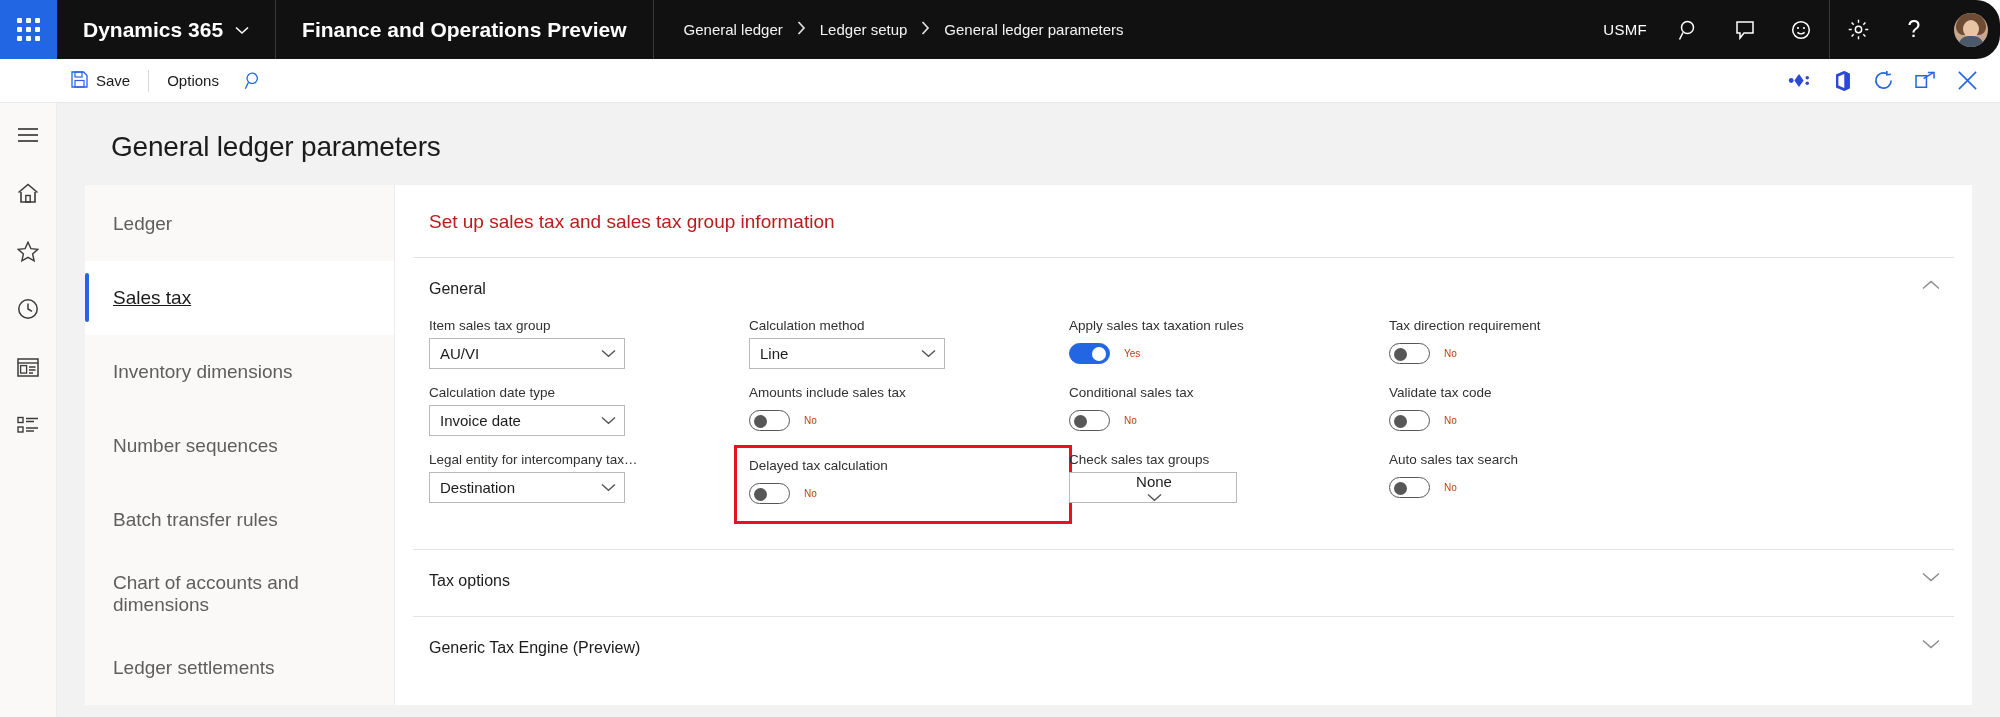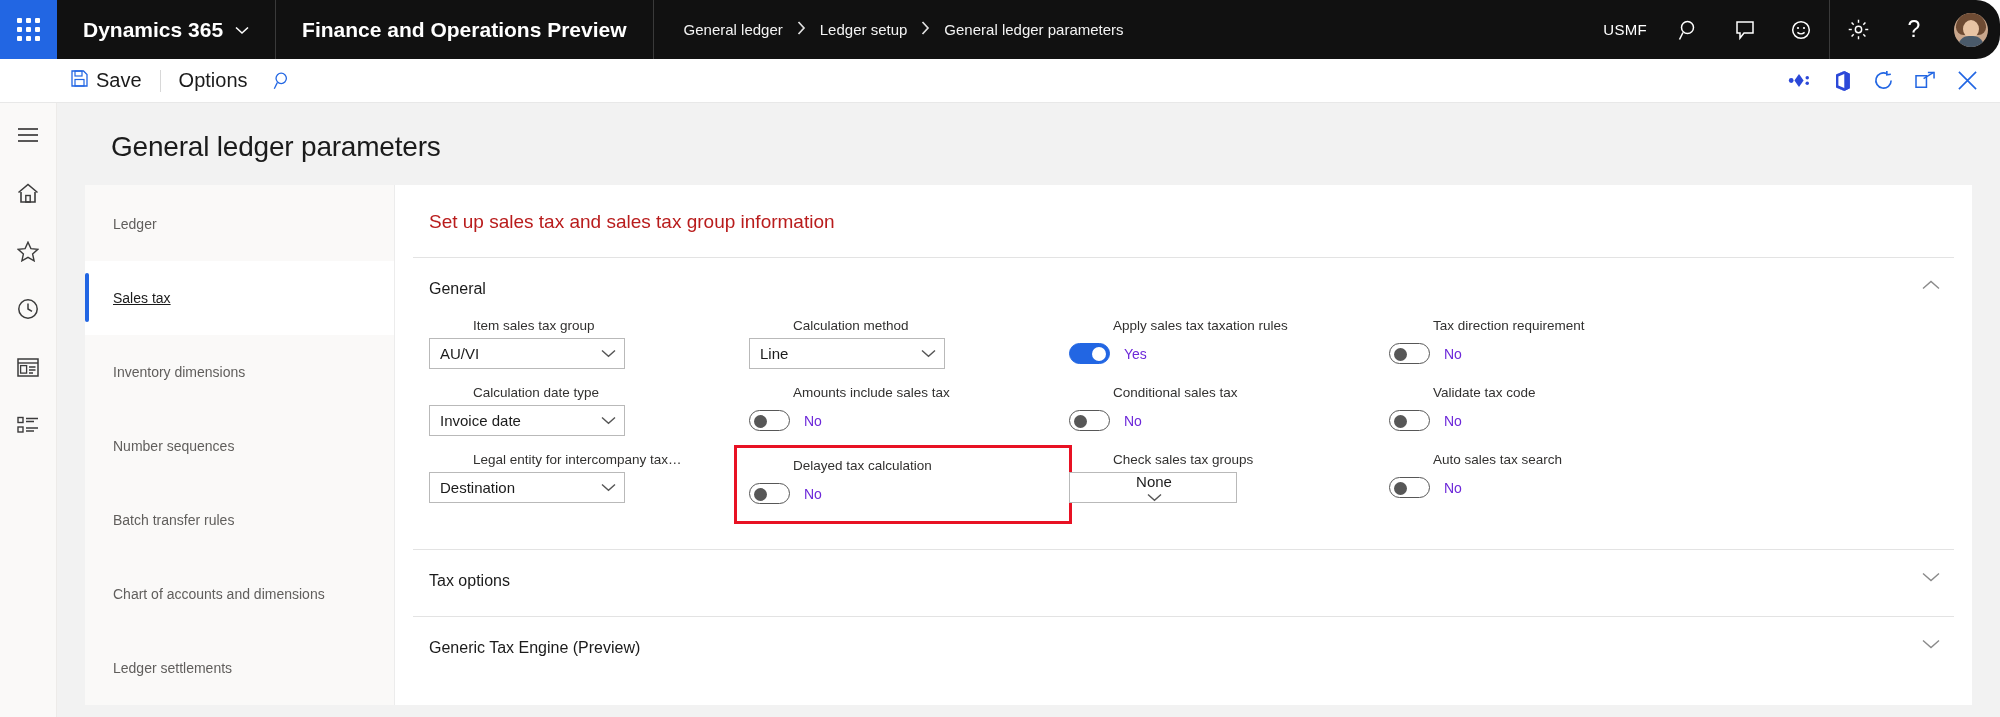--- a/index.html
+++ b/index.html
@@ -58,21 +58,21 @@
   .avatar .body { position: absolute; left: 4px; bottom: -3px; width: 26px; height: 14px;
     background: #4a5a6a; border-radius: 11px 11px 0 0; }
 
   
   .actionpane {
     height: 44px; background: #ffffff; border-bottom: 1px solid #e8e8e8;
     display: flex; align-items: center; padding-left: 57px;
   }
   .ap-btn {
     display: flex; align-items: center; gap: 8px; height: 44px;
-    padding: 0 14px; font-size: 20px; color: #1b1b1b; cursor: pointer;
+    padding: 0 14px; font-size: 15px; color: #1b1b1b; cursor: pointer;
   }
   .ap-sep { width: 1px; height: 22px; background: #d8d8d8; margin: 0 4px; }
   .ap-spacer { flex: 1; }
   .ap-icon {
     display: flex; align-items: center; justify-content: center;
     width: 42px; height: 44px; cursor: pointer;
   }
 
   
   .body-wrap { display: flex; height: calc(717px - 59px - 44px); }
@@ -96,21 +96,21 @@
   }
   .content-row { display: flex; align-items: stretch; height: 520px; }
 
   
   .tabs {
     width: 310px; background: #faf9f8; flex: none;
     border-right: 1px solid #ececec; padding-top: 2px;
   }
   .tab {
     height: 74px; display: flex; align-items: center; padding-left: 28px;
-    font-size: 14px; color: #605e5c; cursor: pointer; position: relative;
+    font-size: 19px; color: #605e5c; cursor: pointer; position: relative;
     border-bottom: 1px solid transparent;
   }
   .tab.selected { background: #ffffff; color: #1b1b1b; text-decoration: underline; }
   .tab.selected::before {
     content: ""; position: absolute; left: 0; top: 12px; bottom: 12px;
     width: 4px; background: #2266E3; border-radius: 2px;
   }
 
   
   .panel { flex: 1; background: #ffffff; overflow: hidden; }
@@ -136,42 +136,42 @@
 
   
   .form-grid {
     display: flex; padding: 20px 0 22px 16px; gap: 0;
   }
   .col { width: 320px; flex: none; }
   .field { margin-bottom: 16px; position: relative; }
   .field:last-child { margin-bottom: 0; }
   .field-label {
     font-size: 13.5px; color: #323130; margin-bottom: 5px; white-space: nowrap;
-    overflow: hidden; text-overflow: ellipsis; max-width: 270px; margin-left: 44px;
+    overflow: hidden; text-overflow: ellipsis; max-width: 270px;
   }
   .select-box {
     width: 196px; height: 31px; border: 1px solid #b9b9b9; background: #fff;
     display: flex; align-items: center; justify-content: space-between;
     padding: 0 8px 0 10px; font-size: 15px; color: #1b1b1b; cursor: pointer;
   }
   .select-box.wide { width: 168px; flex-direction: column; }
   .select-chev { color: #4a4a4a; display: flex; align-items: center; }
 
   .toggle-row { display: flex; align-items: center; gap: 14px; height: 31px; }
   .toggle {
     width: 41px; height: 21px; border-radius: 11px; border: 1px solid #575757;
     background: #ffffff; position: relative; cursor: pointer; flex: none;
   }
   .toggle .knob {
     position: absolute; left: 4px; top: 4px; width: 13px; height: 13px;
     border-radius: 50%; background: #575757; transition: none;
   }
   .toggle.on { background: #2266E3; border-color: #2266E3; }
   .toggle.on .knob { left: auto; right: 3px; background: #ffffff; width: 14px; height: 14px; top: 3px; }
-  .toggle-text { font-size: 14px; color: #6d28d9; }
+  .toggle-text { font-size: 10px; color: #c2410c; }
 
   
   .field.highlight {
     outline: 3px solid #E81123; outline-offset: 0;
     padding: 10px 44px 12px 12px; margin-left: -12px; margin-top: -4px;
     margin-bottom: 6px;
   }
 
   .chev-svg { display: block; }
 </style>

